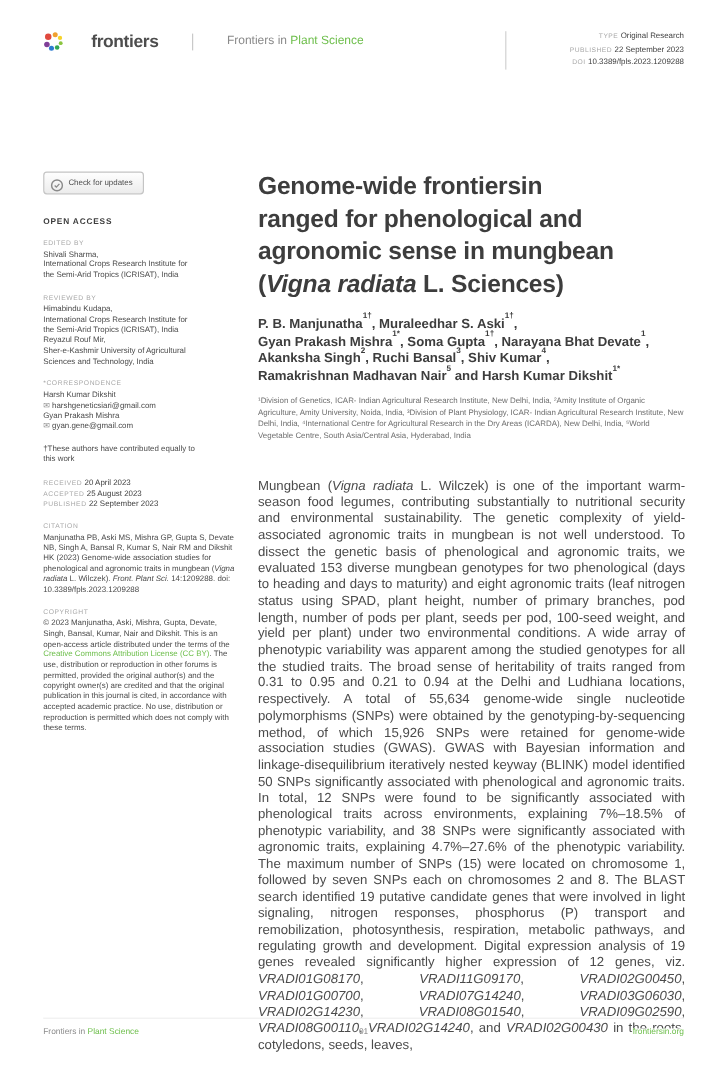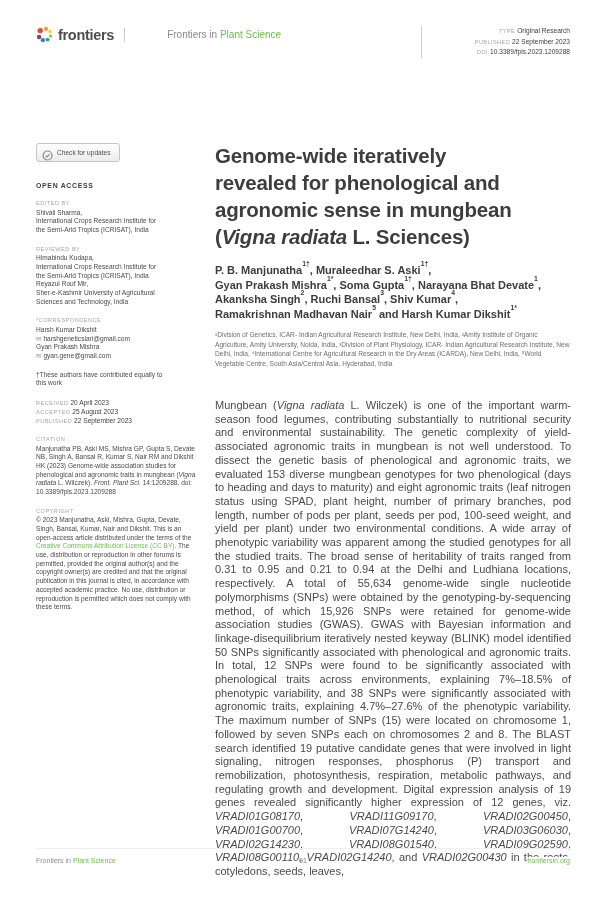--- a/index.html
+++ b/index.html
@@ -4,25 +4,25 @@
 <style>
   html,body{margin:0;padding:0;background:#ffffff;}
   .page{position:relative;width:600px;height:900px;background:#fff;overflow:hidden;
         font-family:"Liberation Sans",sans-serif;color:#4a4a4a;}
   .green{color:#6dbe4b;}
   sup{font-size:0.62em;line-height:0;position:relative;top:-0.45em;}
 
   
   header{position:absolute;top:26px;left:36px;right:30px;display:flex;
          justify-content:space-between;align-items:flex-start;}
-  .brand{display:flex;align-items:center;gap:5px;}
+  .brand{display:flex;align-items:center;gap:23px;}
   .logo-icon{width:17px;height:17px;display:inline-block;}
   .brand-name{font-size:14.5px;font-weight:bold;color:#4d4d4d;letter-spacing:-0.3px;}
   .vdiv{width:1px;height:14px;background:#c9c9c9;margin:0 5px;}
-  .journal{font-size:10px;color:#8a8a8a;margin-left:32px;}
+  .journal{font-size:10px;color:#8a8a8a;}
   .header-meta{border-left:1px solid #d2d2d2;padding-left:10px;text-align:right;width:138px;}
   .hm-row{font-size:6.6px;line-height:9.6px;color:#3f3f3f;}
   .hm-label{color:#a8a8a8;font-size:5.6px;letter-spacing:0.4px;margin-right:2px;}
 
   
   .sidebar{position:absolute;left:36px;top:143px;width:164px;}
   .badge{display:inline-flex;align-items:center;gap:4px;border:1px solid #c4c4c4;
          border-radius:3px;background:linear-gradient(#fefefe,#ececec);
          padding:3px 8px 3px 5px;cursor:pointer;}
   .badge-text{font-size:6.6px;color:#4f4f4f;}
@@ -154,21 +154,21 @@
     </div>
 
     <div class="sb-section">
       <div class="sb-label">COPYRIGHT</div>
       <div class="sb-text" style="white-space:normal;"><span>© 2023 Manjunatha, Aski, Mishra, Gupta, Devate, Singh, Bansal, Kumar, Nair and Dikshit. This is an open-access article distributed under the terms of the </span><span class="green">Creative Commons Attribution License (CC BY)</span><span>. The use, distribution or reproduction in other forums is permitted, provided the original author(s) and the copyright owner(s) are credited and that the original publication in this journal is cited, in accordance with accepted academic practice. No use, distribution or reproduction is permitted which does not comply with these terms.</span></div>
     </div>
 
   </aside>
 
   <main class="content">
-    <h1 class="title" style="margin:0;"><span>Genome-wide iteratively</span><br><span>revealed for phenological and</span><br><span>agronomic sense in mungbean</span><br><span>(</span><span style="font-style: italic;">Vigna radiata</span><span> L. Sciences)</span></h1>
+    <h1 class="title" style="margin:0;"><span>Genome-wide frontiersin</span><br><span>ranged for phenological and</span><br><span>agronomic sense in mungbean</span><br><span>(</span><span style="font-style: italic;">Vigna radiata</span><span> L. Sciences)</span></h1>
     <div class="authors"><span>P. B. Manjunatha</span><sup>1†</sup><span>, Muraleedhar S. Aski</span><sup>1†</sup><span>,</span><br><span>Gyan Prakash Mishra</span><sup>1*</sup><span>, Soma Gupta</span><sup>1†</sup><span>, Narayana Bhat Devate</span><sup>1</sup><span>,</span><br><span>Akanksha Singh</span><sup>2</sup><span>, Ruchi Bansal</span><sup>3</sup><span>, Shiv Kumar</span><sup>4</sup><span>,</span><br><span>Ramakrishnan Madhavan Nair</span><sup>5</sup><span> and Harsh Kumar Dikshit</span><sup>1*</sup></div>
     <div class="affiliations">¹Division of Genetics, ICAR- Indian Agricultural Research Institute, New Delhi, India, ²Amity Institute of Organic Agriculture, Amity University, Noida, India, ³Division of Plant Physiology, ICAR- Indian Agricultural Research Institute, New Delhi, India, ⁴International Centre for Agricultural Research in the Dry Areas (ICARDA), New Delhi, India, ⁵World Vegetable Centre, South Asia/Central Asia, Hyderabad, India</div>
     <div class="abstract"><span>Mungbean (</span><span style="font-style: italic;">Vigna radiata</span><span> L. Wilczek) is one of the important warm-season food legumes, contributing substantially to nutritional security and environmental sustainability. The genetic complexity of yield-associated agronomic traits in mungbean is not well understood. To dissect the genetic basis of phenological and agronomic traits, we evaluated 153 diverse mungbean genotypes for two phenological (days to heading and days to maturity) and eight agronomic traits (leaf nitrogen status using SPAD, plant height, number of primary branches, pod length, number of pods per plant, seeds per pod, 100-seed weight, and yield per plant) under two environmental conditions. A wide array of phenotypic variability was apparent among the studied genotypes for all the studied traits. The broad sense of heritability of traits ranged from 0.31 to 0.95 and 0.21 to 0.94 at the Delhi and Ludhiana locations, respectively. A total of 55,634 genome-wide single nucleotide polymorphisms (SNPs) were obtained by the genotyping-by-sequencing method, of which 15,926 SNPs were retained for genome-wide association studies (GWAS). GWAS with Bayesian information and linkage-disequilibrium iteratively nested keyway (BLINK) model identified 50 SNPs significantly associated with phenological and agronomic traits. In total, 12 SNPs were found to be significantly associated with phenological traits across environments, explaining 7%–18.5% of phenotypic variability, and 38 SNPs were significantly associated with agronomic traits, explaining 4.7%–27.6% of the phenotypic variability. The maximum number of SNPs (15) were located on chromosome 1, followed by seven SNPs each on chromosomes 2 and 8. The BLAST search identified 19 putative candidate genes that were involved in light signaling, nitrogen responses, phosphorus (P) transport and remobilization, photosynthesis, respiration, metabolic pathways, and regulating growth and development. Digital expression analysis of 19 genes revealed significantly higher expression of 12 genes, viz. </span><span style="font-style: italic;">VRADI01G08170</span><span>, </span><span style="font-style: italic;">VRADI11G09170</span><span>, </span><span style="font-style: italic;">VRADI02G00450</span><span>, </span><span style="font-style: italic;">VRADI01G00700</span><span>, </span><span style="font-style: italic;">VRADI07G14240</span><span>, </span><span style="font-style: italic;">VRADI03G06030</span><span>, </span><span style="font-style: italic;">VRADI02G14230</span><span>, </span><span style="font-style: italic;">VRADI08G01540</span><span>, </span><span style="font-style: italic;">VRADI09G02590</span><span>, </span><span style="font-style: italic;">VRADI08G00110</span><span>, </span><span style="font-style: italic;">VRADI02G14240</span><span>, and </span><span style="font-style: italic;">VRADI02G00430</span><span> in the roots, cotyledons, seeds, leaves,</span></div>
   </main>
 
   <footer>
     <div class="footer-center">01</div>
     <div class="footer-left">
       <span>Frontiers in</span>
       <span class="green">Plant Science</span>

